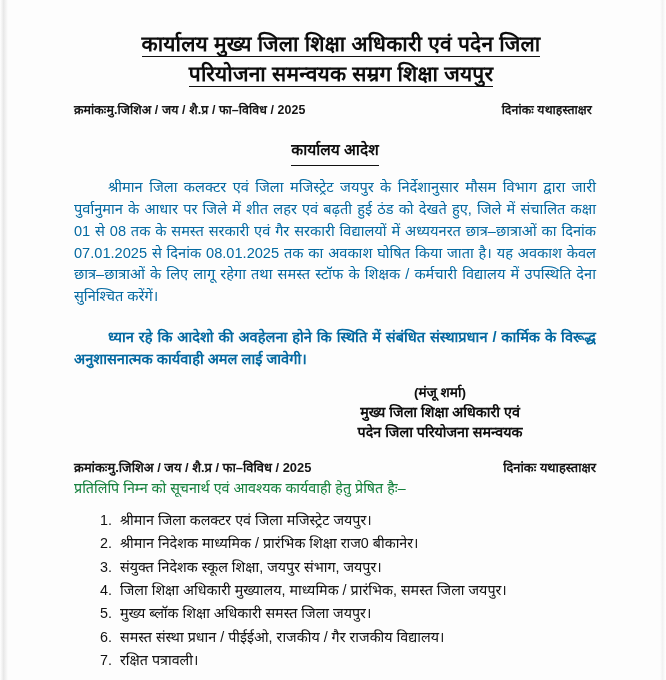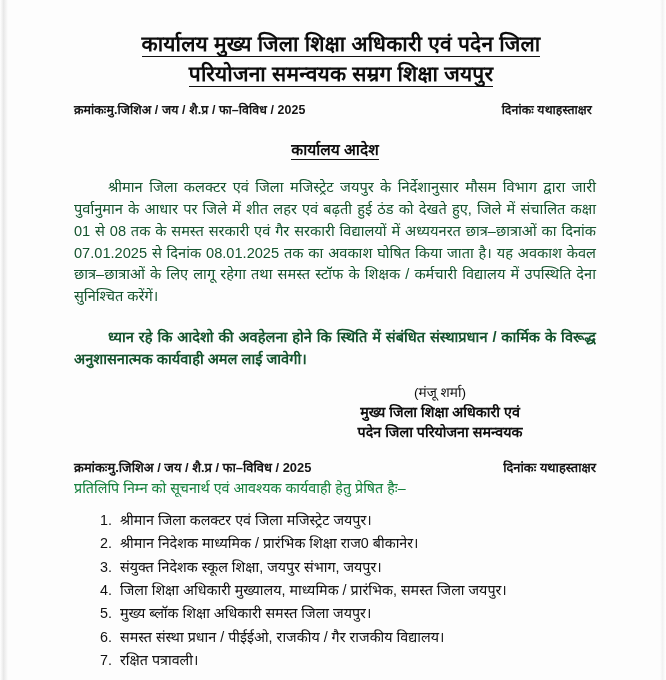--- a/index.html
+++ b/index.html
@@ -89,50 +89,50 @@
   .subject {
     text-align: center;
     margin-top: 20px;
     font-family: "Liberation Sans", "DejaVu Sans", sans-serif;
     font-size: 15.5px;
     font-weight: 700;
     color: #0d0d0d;
   }
   .subject span {
     border-bottom: 1.4px solid #111;
-    padding-bottom: 1px;
+    padding-bottom: 7px;
   }
 
   
   .body-block { margin-top: 17px; }
   .para {
     font-family: "Liberation Sans", "DejaVu Sans", sans-serif;
     font-size: 14.6px;
     line-height: 1.50;
-    color: #14532d;
+    color: #0369a1;
     text-align: justify;
     margin: 0 0 2px 0;
   }
   .para .lead { display: inline-block; width: 34px; }
   .para.p2, .para.p3 { margin-top: 19px; font-weight: bold; }
 
   
   .sign-block {
     margin-top: 12px;
     text-align: center;
     font-family: "Liberation Sans", "DejaVu Sans", sans-serif;
     font-size: 14.3px;
     font-weight: 700;
     line-height: 1.40;
     color: #0e0e0e;
     width: 300px;
     margin-left: auto;
     margin-right: 6px;
   }
-  .sign-block .name { font-weight: 400; font-size: 13.6px; }
+  .sign-block .name { font-weight: 700; font-size: 13.6px; }
   .sign-block .role { white-space: nowrap; }
 
   
   .copy-ref-row {
     display: flex;
     justify-content: space-between;
     align-items: baseline;
     margin-top: 16px;
     font-family: "Liberation Sans", "DejaVu Sans", sans-serif;
     font-size: 12.9px;

